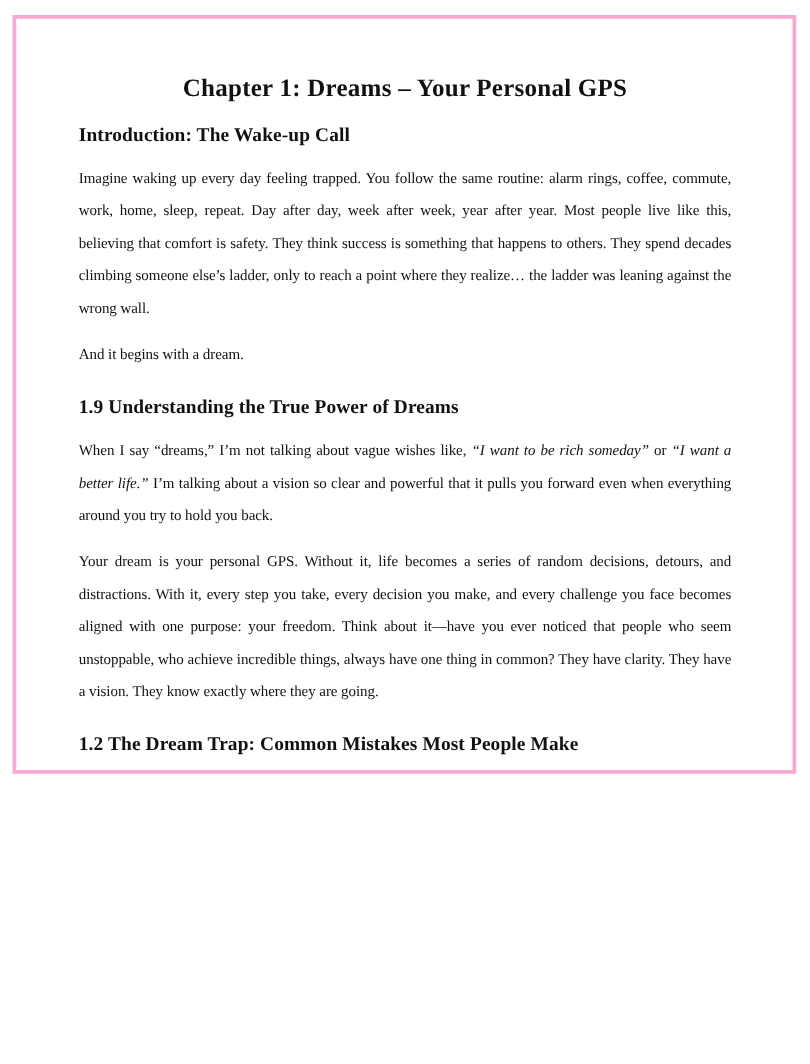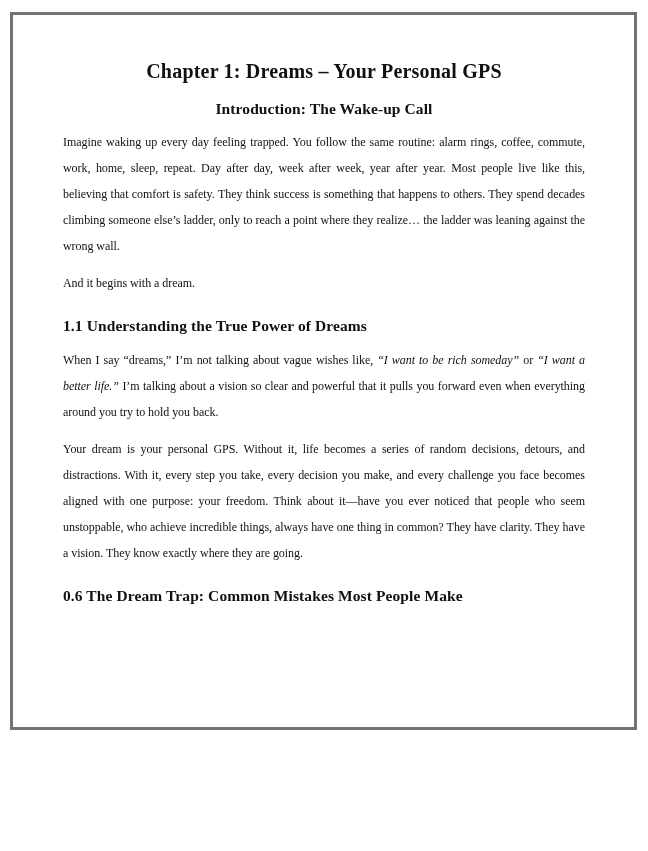--- a/index.html
+++ b/index.html
@@ -12,23 +12,23 @@
     height: 851px;
     position: relative;
     font-family: "Liberation Serif", "DejaVu Serif", serif;
     color: #111111;
   }
   .sheet-border {
     position: absolute;
     left: 10px;
     top: 12px;
     width: 627px;
-    height: 718px;
+    height: 607px;
     box-sizing: border-box;
-    border: 3px solid #737373;
+    border: 3px solid #f9a8d4;
     background: #ffffff;
     overflow: hidden;
   }
   .content {
     padding: 44px 49px 0 50px;
   }
   h1.chapter-title {
     font-size: 20px;
     font-weight: bold;
     text-align: center;
@@ -38,21 +38,20 @@
   }
   h2.section-heading {
     font-size: 15.5px;
     font-weight: bold;
     margin: 20px 0 4px 0;
     line-height: 1.25;
     letter-spacing: 0.1px;
   }
   section.doc-section:first-of-type h2.section-heading {
     margin-top: 0;
-    text-align: center;
   }
   p.body-paragraph {
     font-size: 12px;
     line-height: 26px;
     text-align: justify;
     margin: 11px 0;
     letter-spacing: -0.05px;
   }
   .run-italic { font-style: italic; }
   .run-bold { font-weight: bold; }
@@ -72,31 +71,31 @@
         <span>Imagine waking up every day feeling trapped. You follow the same routine: alarm rings, coffee, commute, work, home, sleep, repeat. Day after day, week after week, year after year. Most people live like this, believing that comfort is safety. They think success is something that happens to others. They spend decades climbing someone else’s ladder, only to reach a point where they realize… the ladder was leaning against the wrong wall.</span>
       </p>
 
 
       <p class="body-paragraph">
         <span>And it begins with a dream.</span>
       </p>
     </section>
 
     <section class="doc-section">
-      <h2 class="section-heading">1.1 Understanding the True Power of Dreams</h2>
+      <h2 class="section-heading">1.9 Understanding the True Power of Dreams</h2>
 
       <p class="body-paragraph">
         <span>When I say “dreams,” I’m not talking about vague wishes like, </span><span class="run-italic">“I want to be rich someday”</span><span> or </span><span class="run-italic">“I want a better life.”</span><span> I’m talking about a vision so clear and powerful that it pulls you forward even when everything around you try to hold you back.</span>
       </p>
 
       <p class="body-paragraph">
         <span>Your dream is your personal GPS. Without it, life becomes a series of random decisions, detours, and distractions. With it, every step you take, every decision you make, and every challenge you face becomes aligned with one purpose: your freedom. Think about it—have you ever noticed that people who seem unstoppable, who achieve incredible things, always have one thing in common? They have clarity. They have a vision. They know exactly where they are going.</span>
       </p>
 
     </section>
 
     <section class="doc-section">
-      <h2 class="section-heading">0.6 The Dream Trap: Common Mistakes Most People Make</h2>
+      <h2 class="section-heading">1.2 The Dream Trap: Common Mistakes Most People Make</h2>
 
     </section>
 
   </div>
 </div>
 
 </body></html>

